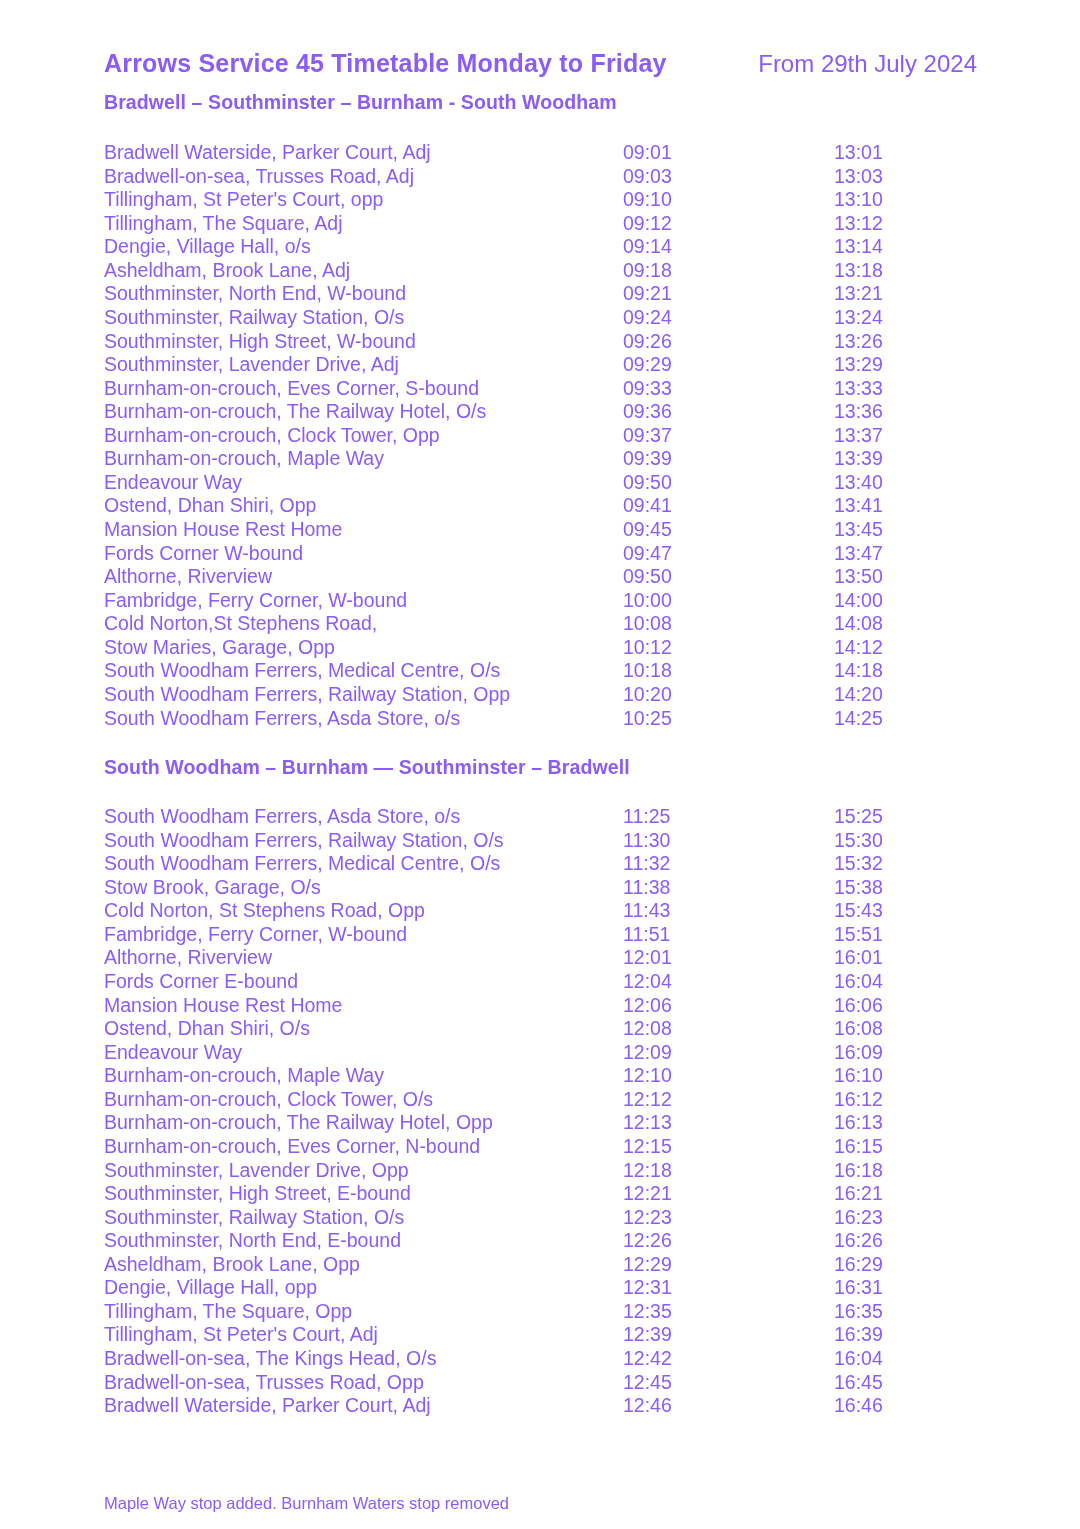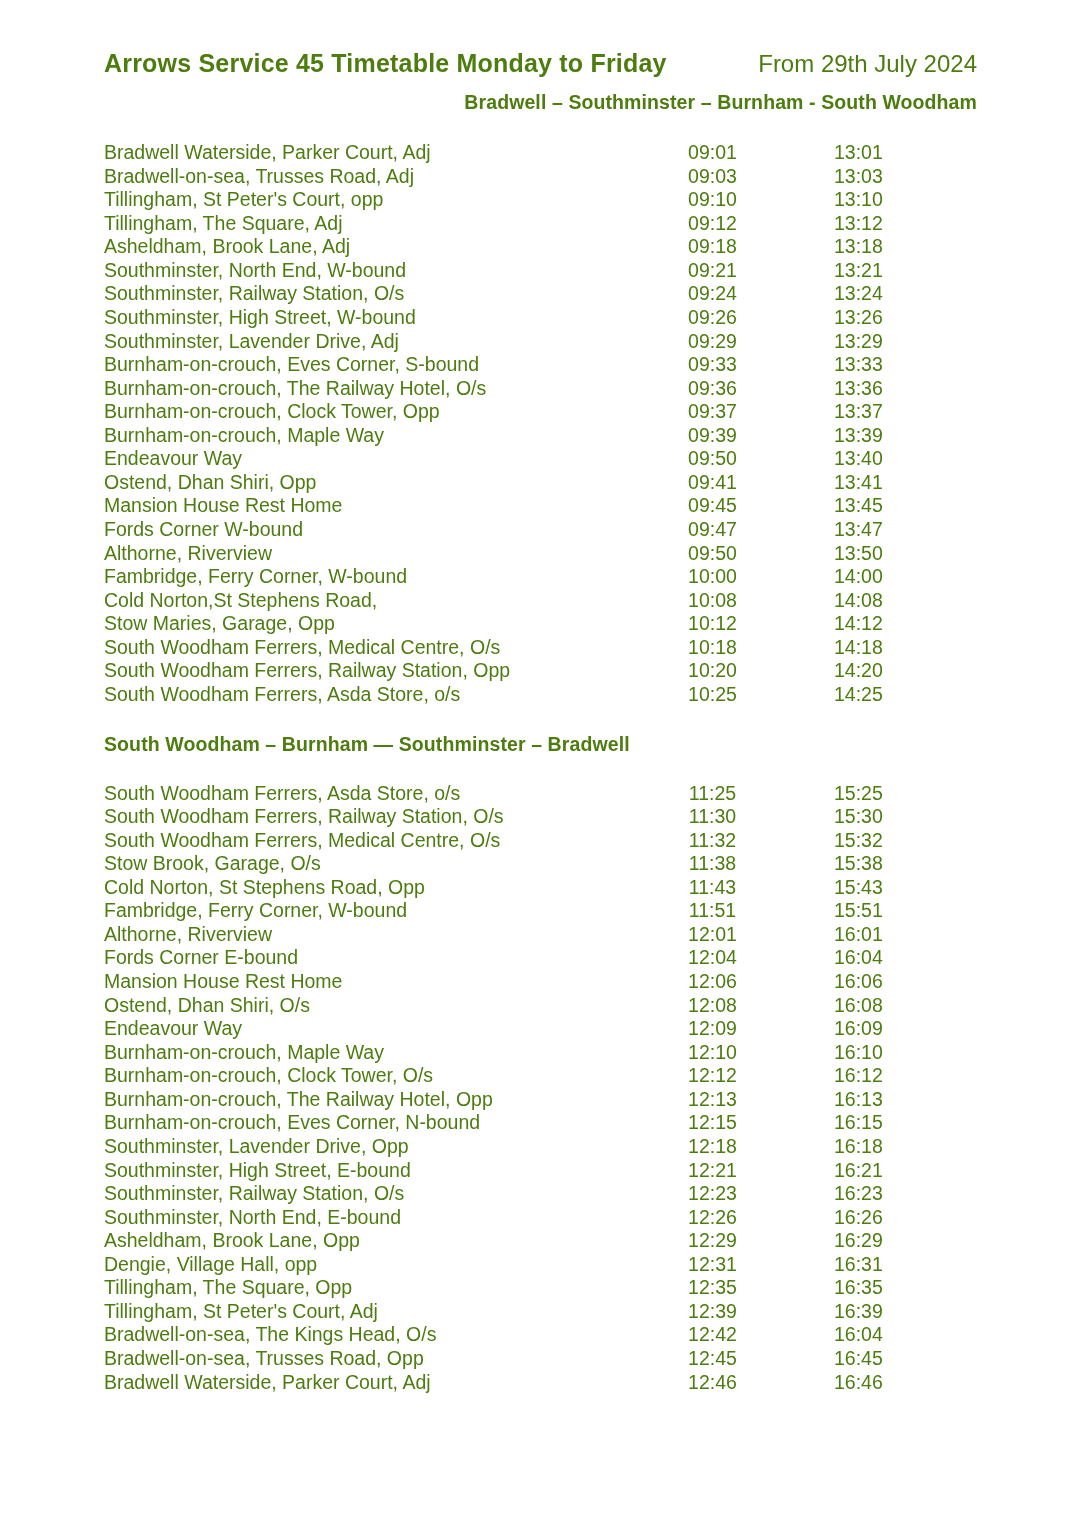--- a/index.html
+++ b/index.html
@@ -5,21 +5,21 @@
   html, body {
     margin: 0;
     padding: 0;
     background: #ffffff;
   }
   .page {
     position: relative;
     width: 1080px;
     height: 1529px;
     background: #ffffff;
-    color: #4d7c0f;
+    color: #8b5cf6;
     font-family: "Liberation Sans", "DejaVu Sans", sans-serif;
     box-sizing: border-box;
     padding: 49px 103px 0 104px;
     overflow: hidden;
   }
   .header-row {
     display: flex;
     justify-content: space-between;
     align-items: baseline;
   }
@@ -33,35 +33,35 @@
     font-size: 24px;
     font-weight: normal;
     white-space: nowrap;
   }
   .section-heading {
     font-size: 19.5px;
     font-weight: bold;
     letter-spacing: 0.1px;
     white-space: nowrap;
   }
-  .heading-1 { margin-top: 13px; text-align: right; }
+  .heading-1 { margin-top: 13px; }
   .heading-2 { margin-top: 26px; }
   .rows {
     margin-top: 27px;
   }
   .heading-2 + .rows { margin-top: 26px; }
   .row {
     display: grid;
     grid-template-columns: 519px 179px 1fr;
     font-size: 19.5px;
     line-height: 23.57px;
     white-space: nowrap;
   }
   .stop  { grid-column: 1; }
-  .time1 { grid-column: 2; text-align: center; }
+  .time1 { grid-column: 2; }
   .time2 { grid-column: 3; margin-left: 32px; }
   .footer-note {
     position: absolute;
     left: 104px;
     top: 1494px;
     font-size: 16.5px;
     white-space: nowrap;
   }
 </style>
 </head>
@@ -91,20 +91,25 @@
         <span class="stop">Tillingham, St Peter's Court, opp</span>
         <span class="time1">09:10</span>
         <span class="time2">13:10</span>
       </div>
       <div class="row">
         <span class="stop">Tillingham, The Square, Adj</span>
         <span class="time1">09:12</span>
         <span class="time2">13:12</span>
       </div>
       <div class="row">
+        <span class="stop">Dengie, Village Hall, o/s</span>
+        <span class="time1">09:14</span>
+        <span class="time2">13:14</span>
+      </div>
+      <div class="row">
         <span class="stop">Asheldham, Brook Lane, Adj</span>
         <span class="time1">09:18</span>
         <span class="time2">13:18</span>
       </div>
       <div class="row">
         <span class="stop">Southminster, North End, W-bound</span>
         <span class="time1">09:21</span>
         <span class="time2">13:21</span>
       </div>
       <div class="row">
@@ -327,14 +332,15 @@
         <span class="time1">12:45</span>
         <span class="time2">16:45</span>
       </div>
       <div class="row">
         <span class="stop">Bradwell Waterside, Parker Court, Adj</span>
         <span class="time1">12:46</span>
         <span class="time2">16:46</span>
       </div>
     </div>
 
+  <div class="footer-note">Maple Way stop added. Burnham Waters stop removed</div>
 
 </div>
 
 </body></html>

